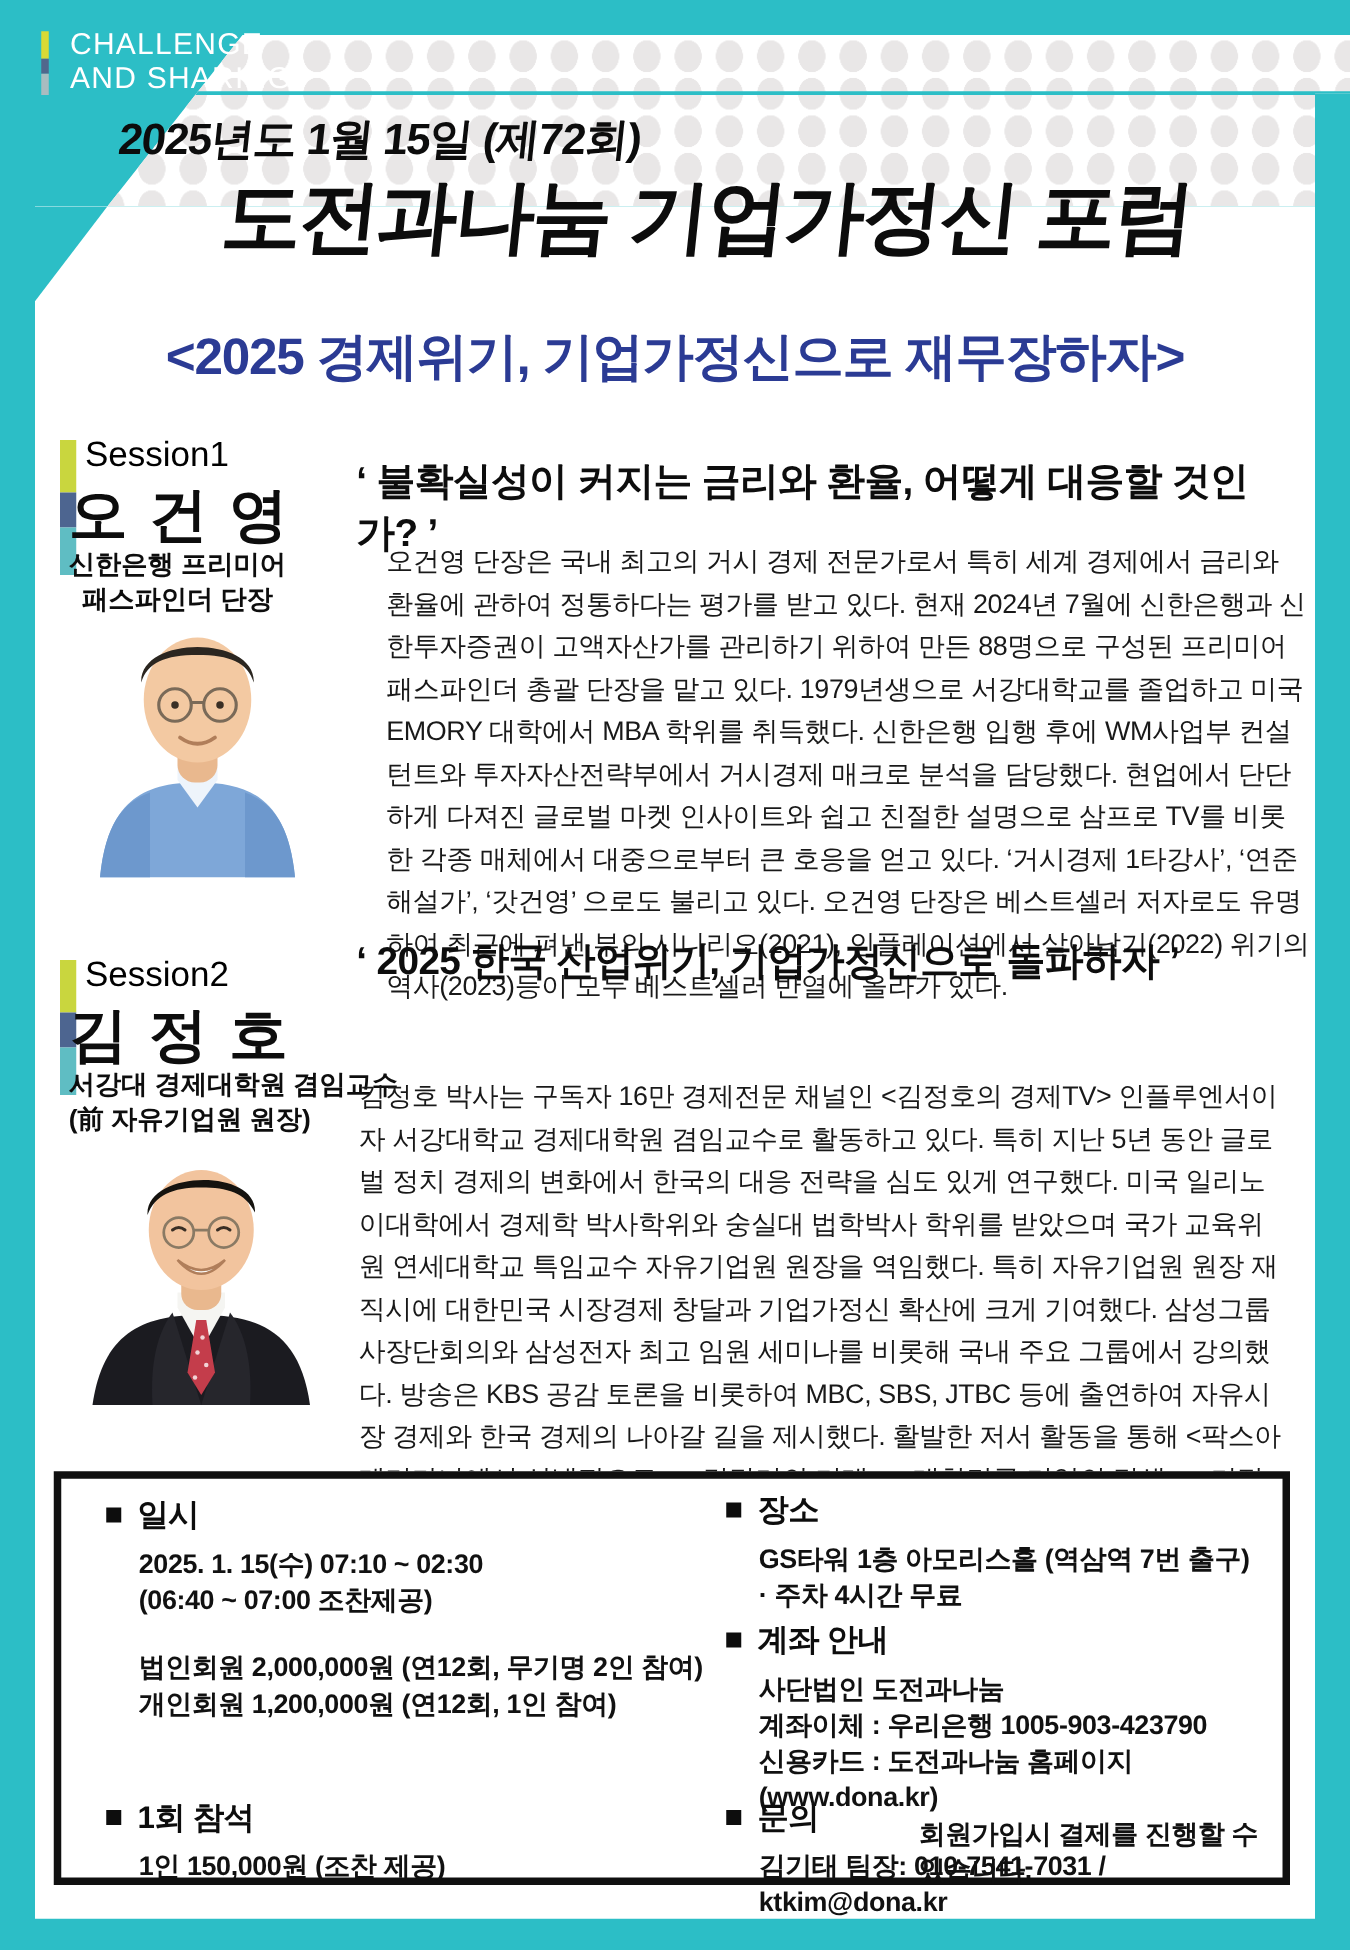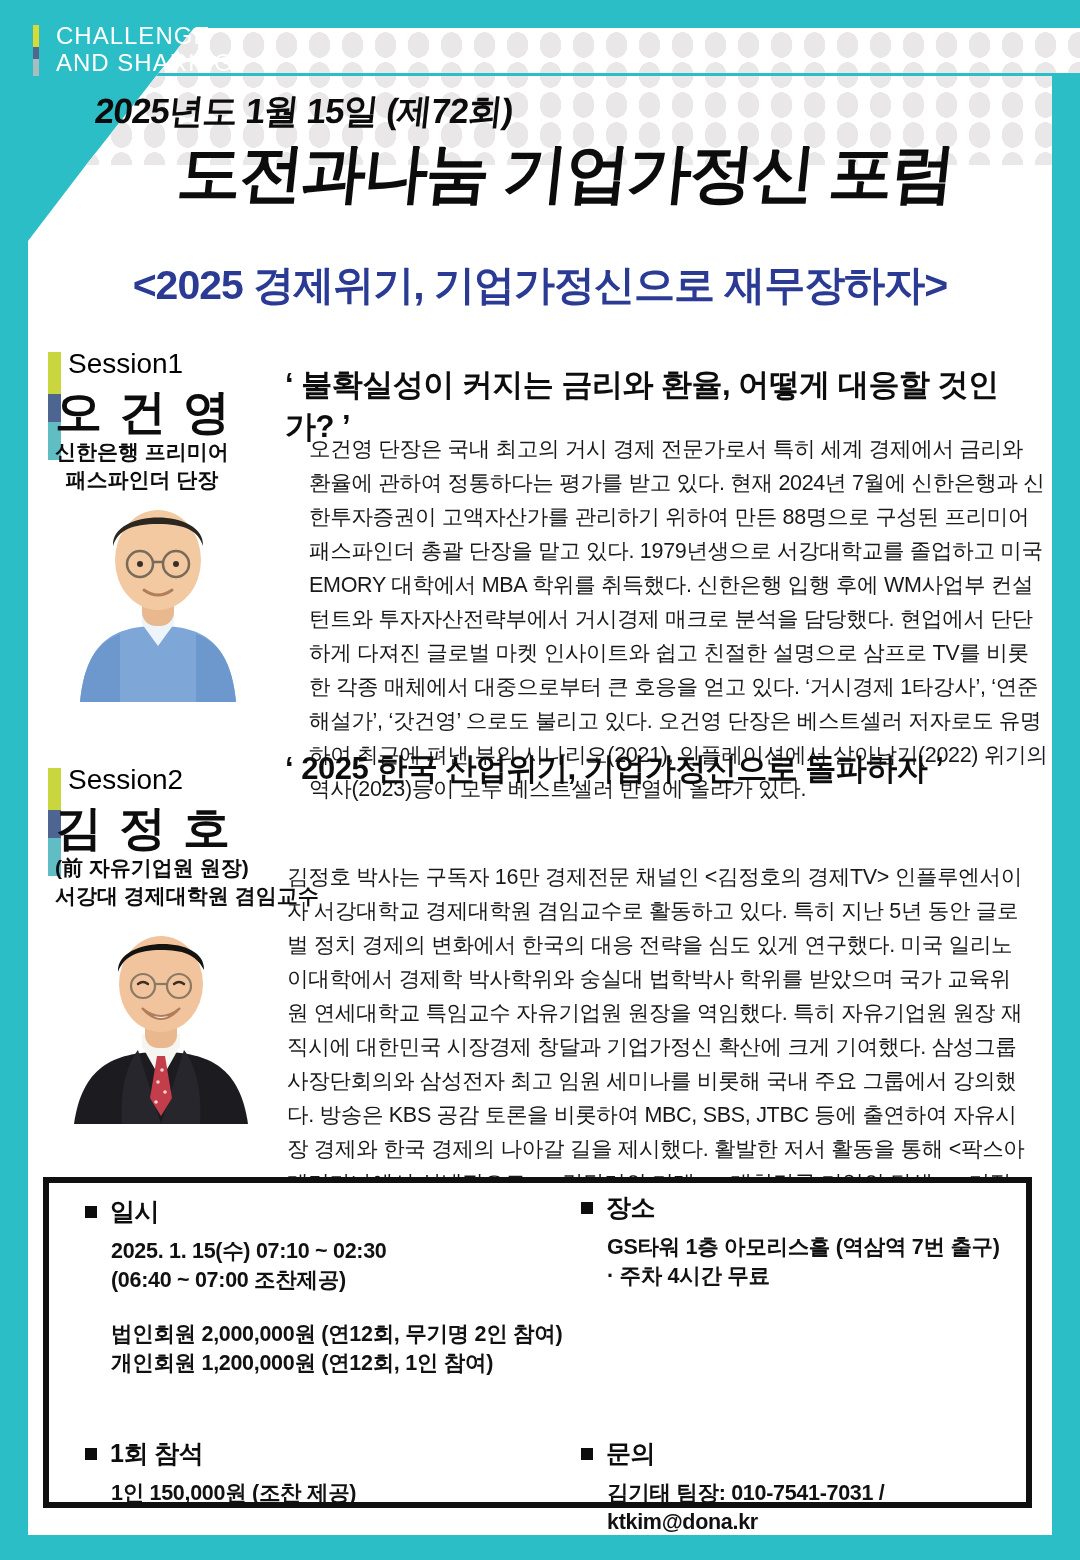--- a/index.html
+++ b/index.html
@@ -174,22 +174,22 @@
   <div class="bio b1">오건영 단장은 국내 최고의 거시 경제 전문가로서 특히 세계 경제에서 금리와 환율에 관하여 정통하다는 평가를 받고 있다. 현재 2024년 7월에 신한은행과 신한투자증권이 고액자산가를 관리하기 위하여 만든 88명으로 구성된 프리미어 패스파인더 총괄 단장을 맡고 있다. 1979년생으로 서강대학교를 졸업하고 미국 EMORY 대학에서 MBA 학위를 취득했다. 신한은행 입행 후에 WM사업부 컨설턴트와 투자자산전략부에서 거시경제 매크로 분석을 담당했다. 현업에서 단단하게 다져진 글로벌 마켓 인사이트와 쉽고 친절한 설명으로 삼프로 TV를 비롯한 각종 매체에서 대중으로부터 큰 호응을 얻고 있다. ‘거시경제 1타강사’, ‘연준 해설가’, ‘갓건영’ 으로도 불리고 있다. 오건영 단장은 베스트셀러 저자로도 유명하여 최근에 펴낸 부의 시나리오(2021), 인플레이션에서 살아남기(2022) 위기의 역사(2023)등이 모두 베스트셀러 반열에 올라가 있다.</div>
 
   <div class="sbars s2-bars">
     <span class="sb-yellow"></span>
     <span class="sb-navy"></span>
     <span class="sb-teal"></span>
   </div>
   <div class="slabel s2-label">Session2</div>
   <div class="sname s2-name">김 정 호</div>
   <div class="saff s2-aff">
+    <div>서강대 경제대학원 겸임교수</div>
     <div>(前 자유기업원 원장)</div>
-    <div>서강대 경제대학원 겸임교수</div>
   </div>
   <div class="photo p2">
     <svg width="206" height="212" viewBox="0 0 206 212" aria-hidden="true">
       <path d="M16 212 C24 156 54 140 103 140 C152 140 182 156 190 212 Z" fill="#1b1b20"></path>
       <path d="M80 138 L103 212 L64 212 C62 178 68 154 80 138 Z" fill="#26262c"></path>
       <path d="M126 138 L103 212 L142 212 C144 178 138 154 126 138 Z" fill="#26262c"></path>
       <path d="M84 134 L103 168 L122 134 L122 122 L84 122 Z" fill="#f5f5f2"></path>
       <path d="M99 144 L107 144 L114 186 L103 204 L92 186 Z" fill="#c43d4b"></path>
       <circle cx="104" cy="158" r="1.8" fill="#f2d3d6"></circle>
         <circle cx="100" cy="170" r="1.8" fill="#f2d3d6"></circle>
@@ -243,20 +243,32 @@
       <div class="isec-title">
         <span class="sq"></span>
         <span>장소</span>
       </div>
       <div class="isec-lines">
         <div>GS타워 1층 아모리스홀 (역삼역 7번 출구)</div>
         <div>· 주차 4시간 무료</div>
       </div>
     </div>
 
+    <div class="isec ir2">
+      <div class="isec-title">
+        <span class="sq"></span>
+        <span>계좌 안내</span>
+      </div>
+      <div class="isec-lines">
+        <div>사단법인 도전과나눔</div>
+        <div>계좌이체 : 우리은행 1005-903-423790</div>
+        <div>신용카드 : 도전과나눔 홈페이지(www.dona.kr)</div>
+        <div class="indent">회원가입시 결제를 진행할 수 있습니다.</div>
+      </div>
+    </div>
 
     <div class="isec ir3">
       <div class="isec-title">
         <span class="sq"></span>
         <span>문의</span>
       </div>
       <div class="isec-lines">
         <div>김기태 팀장: 010-7541-7031 / ktkim@dona.kr</div>
       </div>
     </div>

